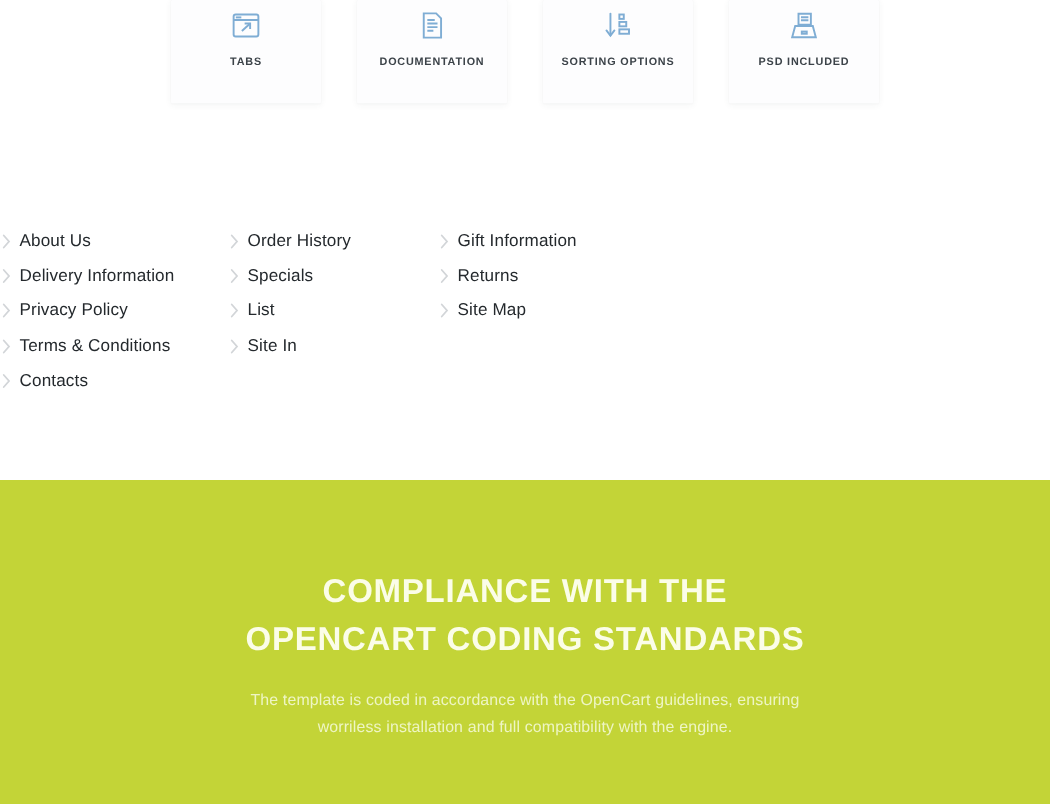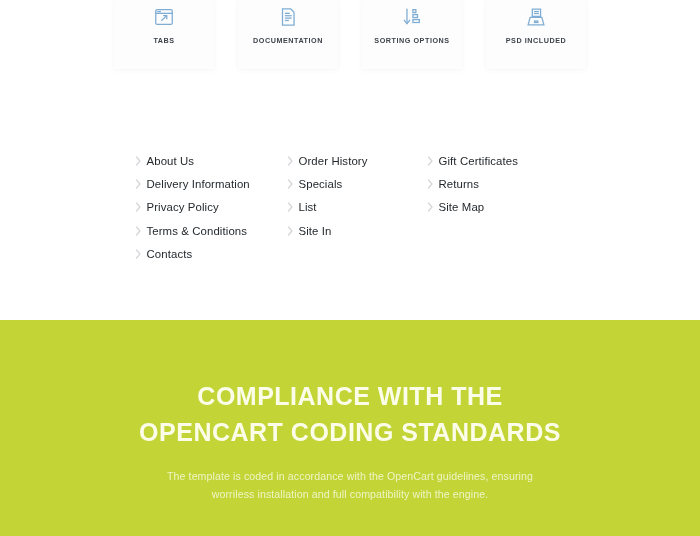--- a/index.html
+++ b/index.html
@@ -64,21 +64,20 @@
   }
   .pages-title {
     font-size: 25.5px;
     font-weight: bold;
     letter-spacing: 0.6px;
     color: #1c2023;
     margin: 0;
   }
   .pages-columns {
     display: flex;
-    justify-content: center;
     margin-top: 28px;
     padding-left: 1px;
   }
   .pages-col {
     width: 152px;
     text-align: left;
   }
   .pages-col.col2 { width: 140px; }
   .pages-col.col3 { width: 140px; }
   .page-link {
@@ -107,21 +106,21 @@
     top: 320px;
     width: 700px;
     height: 216px;
     background: #c3d437;
     box-sizing: border-box;
     padding-top: 58px;
     text-align: center;
   }
   .compliance-title {
     margin: 0;
-    font-size: 25px;
+    font-size: 22px;
     font-weight: bold;
     color: #fbfde8;
     letter-spacing: 0.5px;
     line-height: 1.45;
     text-transform: uppercase;
   }
   .compliance-text {
     margin: 16px auto 8px;
     width: 400px;
     font-size: 10.6px;
@@ -272,21 +271,21 @@
       </div>
     </div>
 
     <div class="pages-col col3">
       <div class="page-link">
         <span class="chev">
             <svg width="7" height="10" viewBox="0 0 7 10" fill="none" stroke="currentColor" stroke-width="1.2" stroke-linecap="round">
               <polyline points="1.5,1 5,5 1.5,9"></polyline>
             </svg>
           </span>
-        <span class="page-link-label">Gift Certificates</span>
+        <span class="page-link-label">Gift Information</span>
       </div>
       <div class="page-link">
         <span class="chev">
             <svg width="7" height="10" viewBox="0 0 7 10" fill="none" stroke="currentColor" stroke-width="1.2" stroke-linecap="round">
               <polyline points="1.5,1 5,5 1.5,9"></polyline>
             </svg>
           </span>
         <span class="page-link-label">Returns</span>
       </div>
       <div class="page-link">

